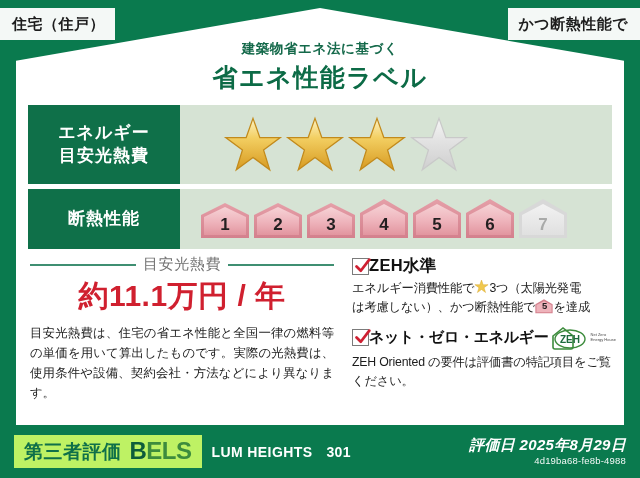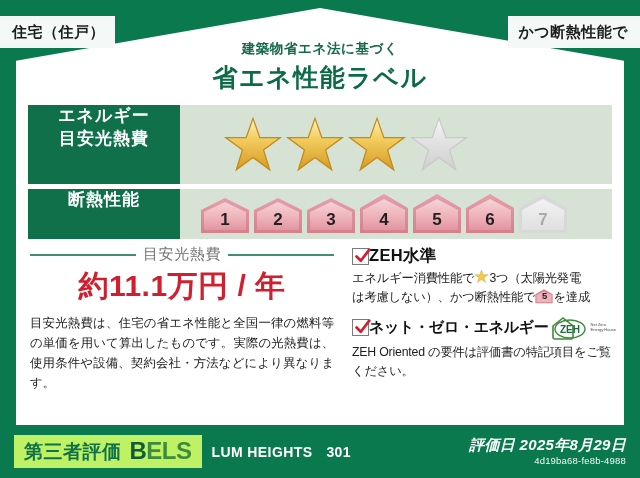--- a/index.html
+++ b/index.html
@@ -16,21 +16,21 @@
     width: 640px;
     height: 478px;
     background: #0c7a4d;
     background: #0a7a4e;
     overflow: hidden;
   }
 
   
   .corner-tag {
     position: absolute;
-    top: 16px;
+    top: 8px;
     background: #f4f8f6;
     color: #1d1d1d;
     font-weight: bold;
     font-size: 15px;
     line-height: 1;
     padding: 8px 10px 9px 10px;
     letter-spacing: 0.5px;
     white-space: nowrap;
     z-index: 6;
   }
@@ -83,31 +83,32 @@
     padding: 10px 12px 0 12px;
   }
 
   
   .perf-row {
     display: flex;
     align-items: stretch;
     height: 79px;
     margin-bottom: 5px;
   }
-  .perf-row.insulation { height: 50px; margin-bottom: 2px; }
+  .perf-row.insulation { height: 60px; margin-bottom: 2px; }
 
   .perf-label {
     flex: 0 0 152px;
     background: #0f7049;
     color: #ffffff;
     font-weight: bold;
     font-size: 17px;
     line-height: 1.35;
     letter-spacing: 1px;
     display: flex;
+    align-items: center;
     justify-content: center;
     text-align: center;
   }
   .perf-row.insulation .perf-label { font-size: 17px; }
 
   .perf-value {
     flex: 1 1 auto;
     background: #d6e3d4;
     display: flex;
     align-items: center;

